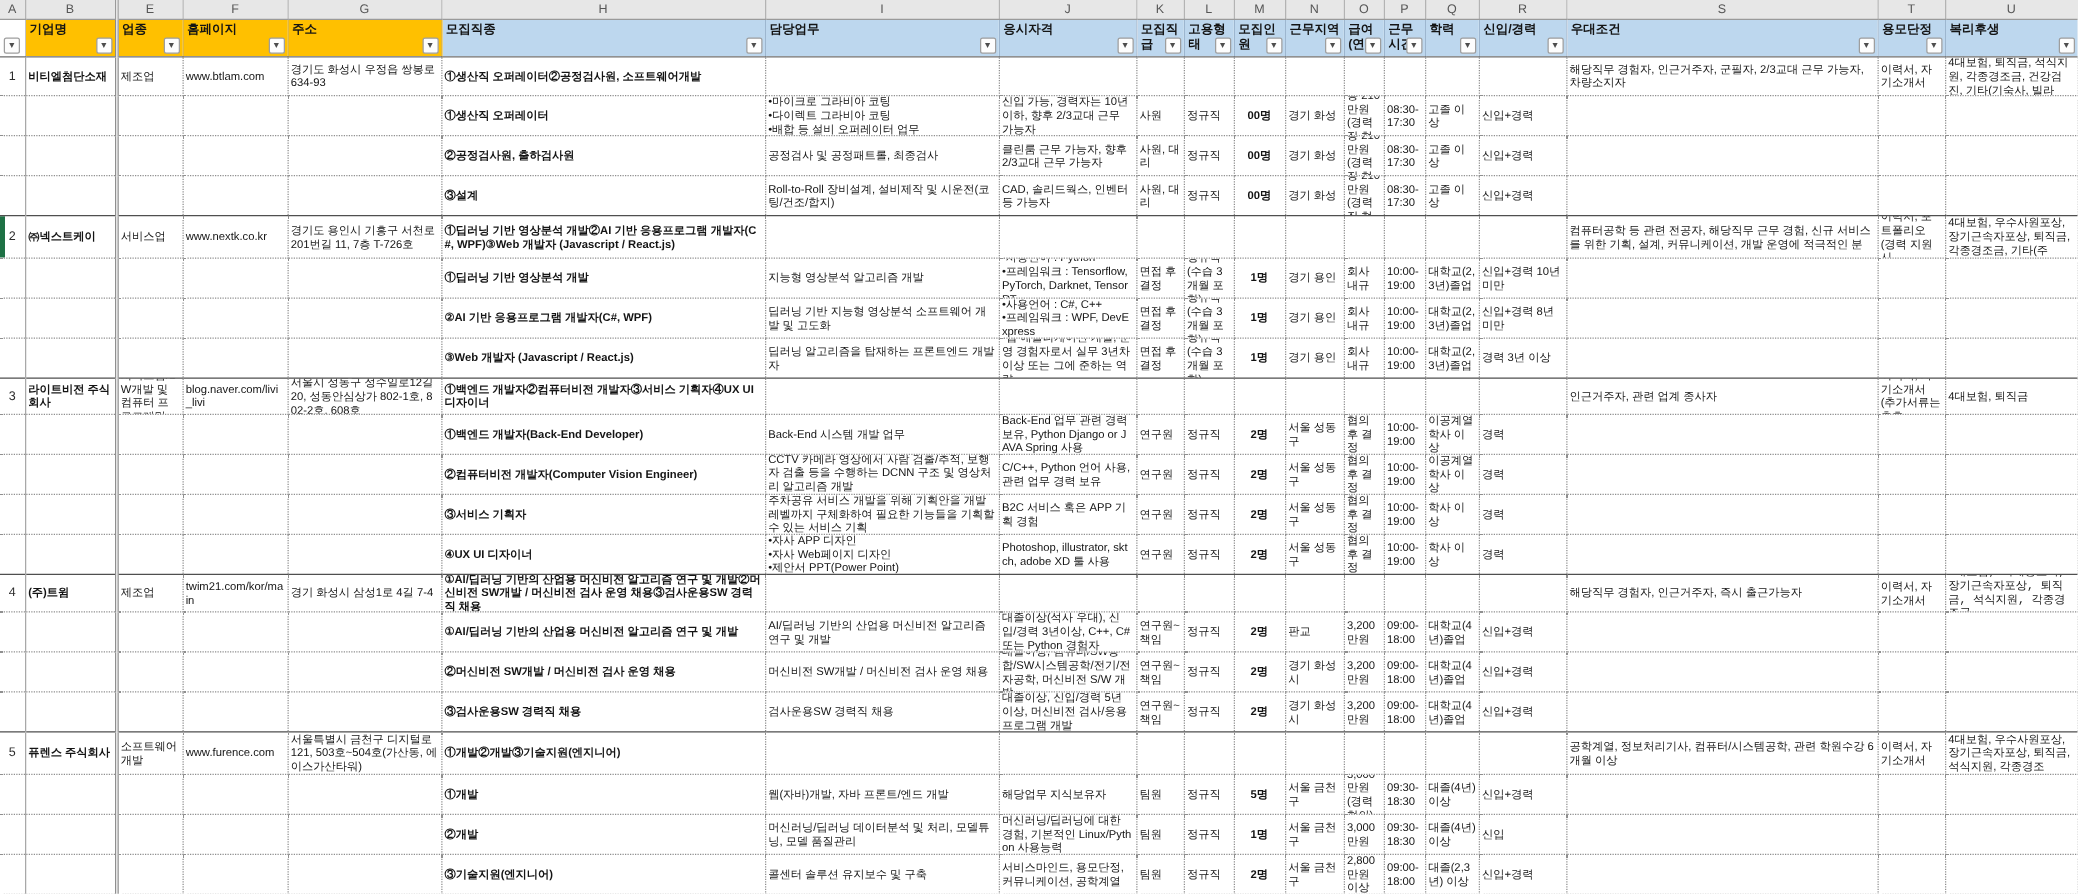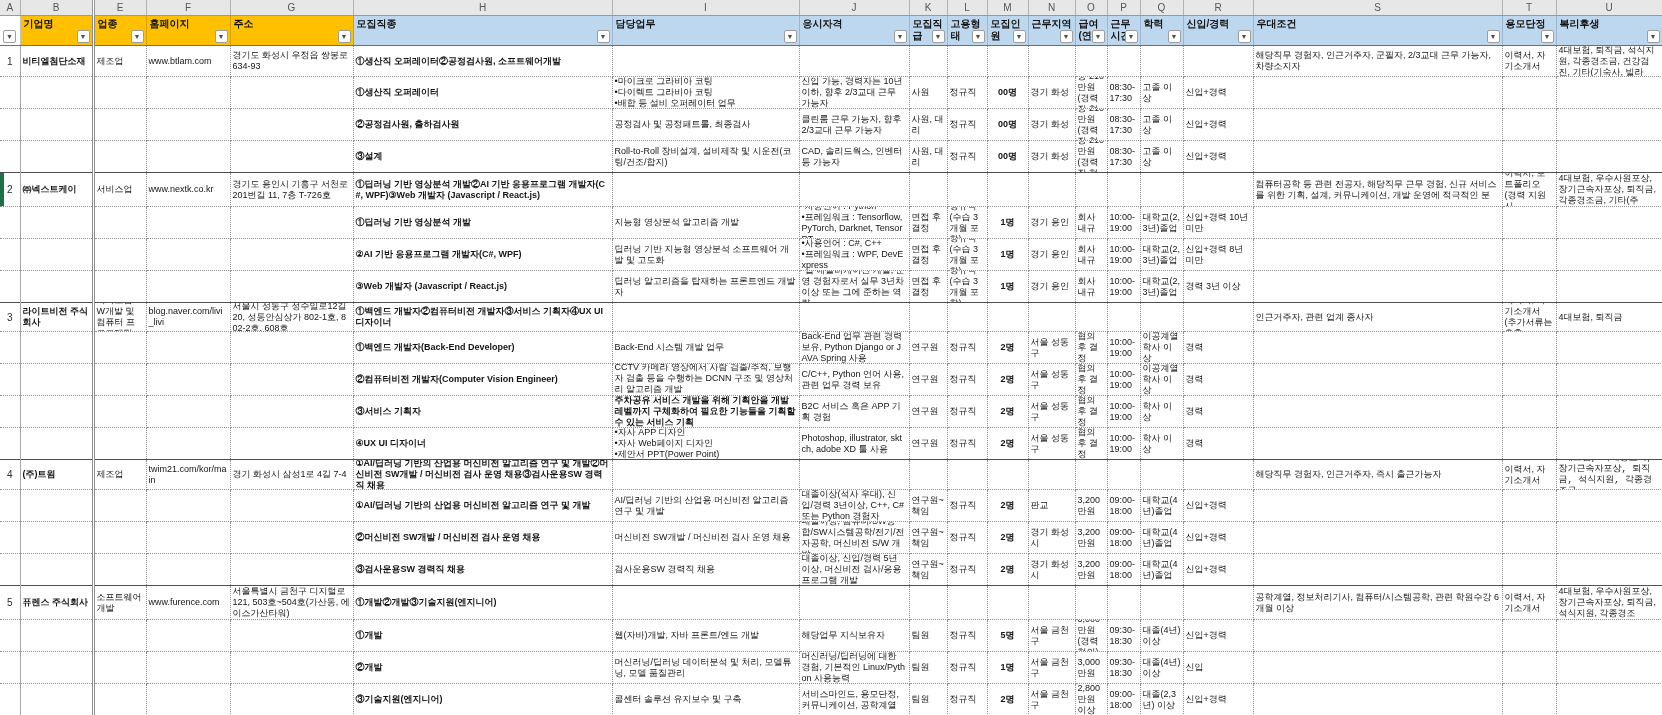--- a/index.html
+++ b/index.html
@@ -1082,21 +1082,21 @@
         </td>
         <td class="dcell col-G">
           <div class="cw" style="height: 31px;"></div>
         </td>
         <td class="dcell col-H">
           <div class="cw" style="height: 31px;">
             <span>③서비스 기획자</span>
           </div>
         </td>
         <td class="dcell col-I">
-          <div class="cw" style="height: 31px; font-weight: bold;">
+          <div class="cw" style="height: 31px;">
             <span>주차공유 서비스 개발을 위해 기획안을 개발 레벨까지 구체화하여 필요한 기능들을 기획할 수 있는 서비스 기획</span>
           </div>
         </td>
         <td class="dcell col-J">
           <div class="cw" style="height: 31px;">
             <span>B2C 서비스 혹은 APP 기획 경험</span>
           </div>
         </td>
         <td class="dcell col-K">
           <div class="cw" style="height: 31px;">

